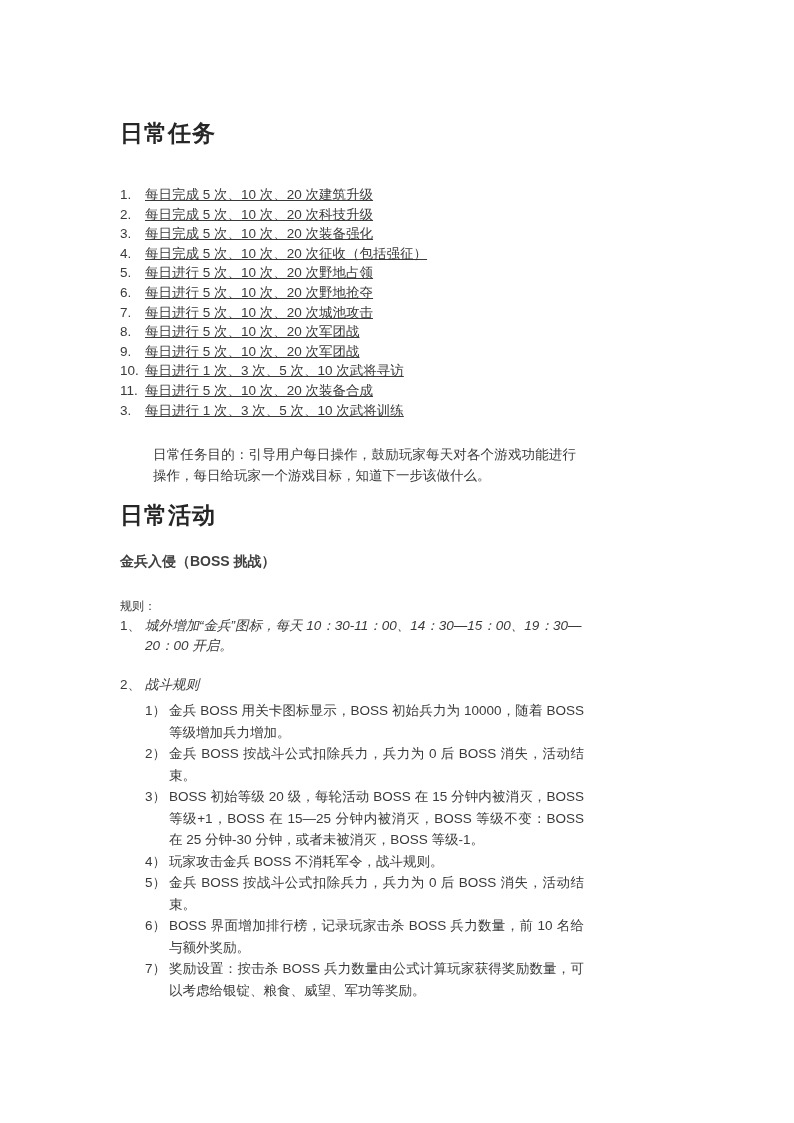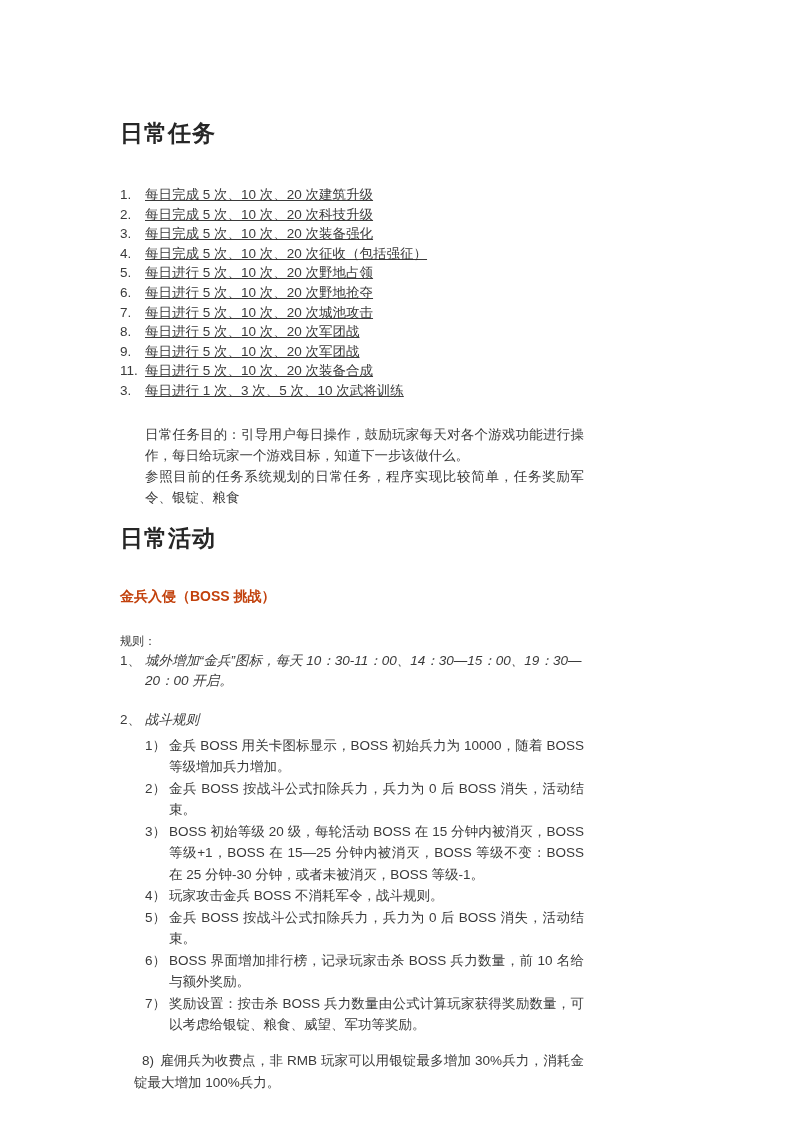--- a/index.html
+++ b/index.html
@@ -35,28 +35,28 @@
     flex: 0 0 25px;
   }
   .task-item .li-text { flex: 1; text-decoration: underline; }
   .purpose {
     margin-top: 24px;
     margin-left: 25px;
     font-size: 13.5px;
     line-height: 21px;
     text-align: justify;
   }
-  .purpose p { margin: 0; font-family: Liberation Mono, monospace; }
+  .purpose p { margin: 8px; }
   .h1-2 { margin-top: 14px; }
   .subhead {
-    margin-top: 33px;
+    margin-top: 21px;
     font-size: 14px;
     line-height: 20px;
     font-weight: bold;
-    color: #c2410c;
+    color: #404040;
   }
   .rules-label {
     margin-top: 25px;
     font-size: 12px;
     line-height: 20px;
   }
   .rule-item {
     display: flex;
     font-size: 13.5px;
     line-height: 20px;
@@ -124,32 +124,35 @@
     </div>
     <div class="task-item">
       <span class="li-num">8.</span>
       <span class="li-text">每日进行 5 次、10 次、20 次军团战</span>
     </div>
     <div class="task-item">
       <span class="li-num">9.</span>
       <span class="li-text">每日进行 5 次、10 次、20 次军团战</span>
     </div>
     <div class="task-item">
+      <span class="li-num">10.</span>
+      <span class="li-text">每日进行 1 次、3 次、5 次、10 次武将寻访</span>
+    </div>
+    <div class="task-item">
       <span class="li-num">11.</span>
       <span class="li-text">每日进行 5 次、10 次、20 次装备合成</span>
     </div>
     <div class="task-item">
       <span class="li-num">3.</span>
       <span class="li-text">每日进行 1 次、3 次、5 次、10 次武将训练</span>
     </div>
   </div>
 
   <div class="purpose">
     <p>日常任务目的：引导用户每日操作，鼓励玩家每天对各个游戏功能进行操作，每日给玩家一个游戏目标，知道下一步该做什么。</p>
-    <p>参照目前的任务系统规划的日常任务，程序实现比较简单，任务奖励军令、银锭、粮食</p>
   </div>
 
   <div class="h1 h1-2">日常活动</div>
 
   <div class="subhead">金兵入侵（BOSS 挑战）</div>
 
   <div class="rules-label">规则：</div>
 
   <div class="rule-item">
     <span class="li-num">1、</span>
@@ -185,17 +188,14 @@
     <div class="battle-item">
       <span class="li-num">6）</span>
       <span class="li-text">BOSS 界面增加排行榜，记录玩家击杀 BOSS 兵力数量，前 10 名给与额外奖励。</span>
     </div>
     <div class="battle-item">
       <span class="li-num">7）</span>
       <span class="li-text">奖励设置：按击杀 BOSS 兵力数量由公式计算玩家获得奖励数量，可以考虑给银锭、粮食、威望、军功等奖励。</span>
     </div>
   </div>
 
-  <div class="note-8">
-    <span class="li-num">8)</span><span>雇佣兵为收费点，非 RMB 玩家可以用银锭最多增加 30%兵力，消耗金锭最大增加 100%兵力。</span>
-  </div>
 
 </div>
 
 </body></html>

